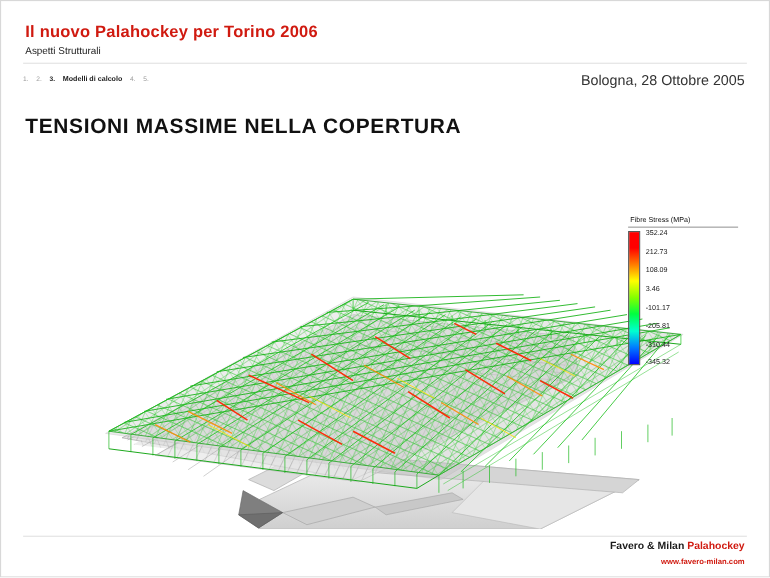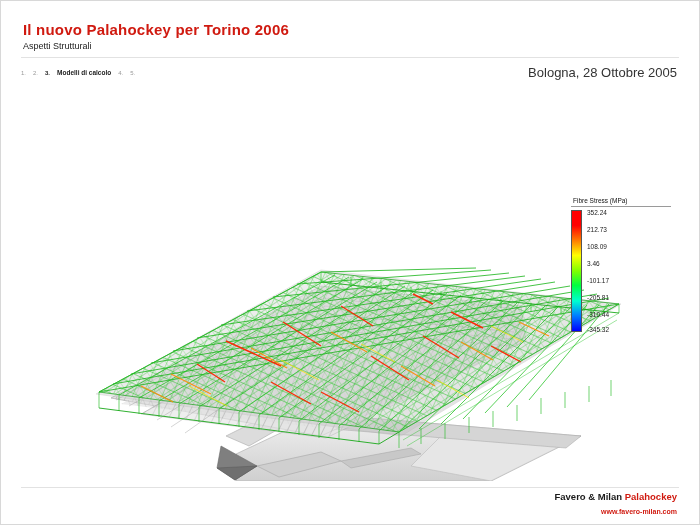--- a/index.html
+++ b/index.html
@@ -204,20 +204,21 @@
 
   <div class="nav">
     <span class="nav-num">1.</span>
     <span class="nav-num">2.</span>
     <span class="nav-num active">3.</span>
     <span class="nav-item active">Modelli di calcolo</span>
     <span class="nav-num">4.</span>
     <span class="nav-num">5.</span>
   </div>
 
+  <div class="slide-title">TENSIONI MASSIME NELLA COPERTURA</div>
 
   <div class="figure">
     <svg class="fig-canvas" viewBox="0 0 660 345" preserveAspectRatio="none">
       <defs>
         <linearGradient id="concrete" x1="0" y1="0" x2="0" y2="1">
           <stop offset="0%" stop-color="#f2f2f2"></stop>
           <stop offset="100%" stop-color="#cfcfcf"></stop>
         </linearGradient>
         <linearGradient id="deckg" x1="0" y1="0" x2="1" y2="1">
           <stop offset="0%" stop-color="#e8e8e8"></stop>

